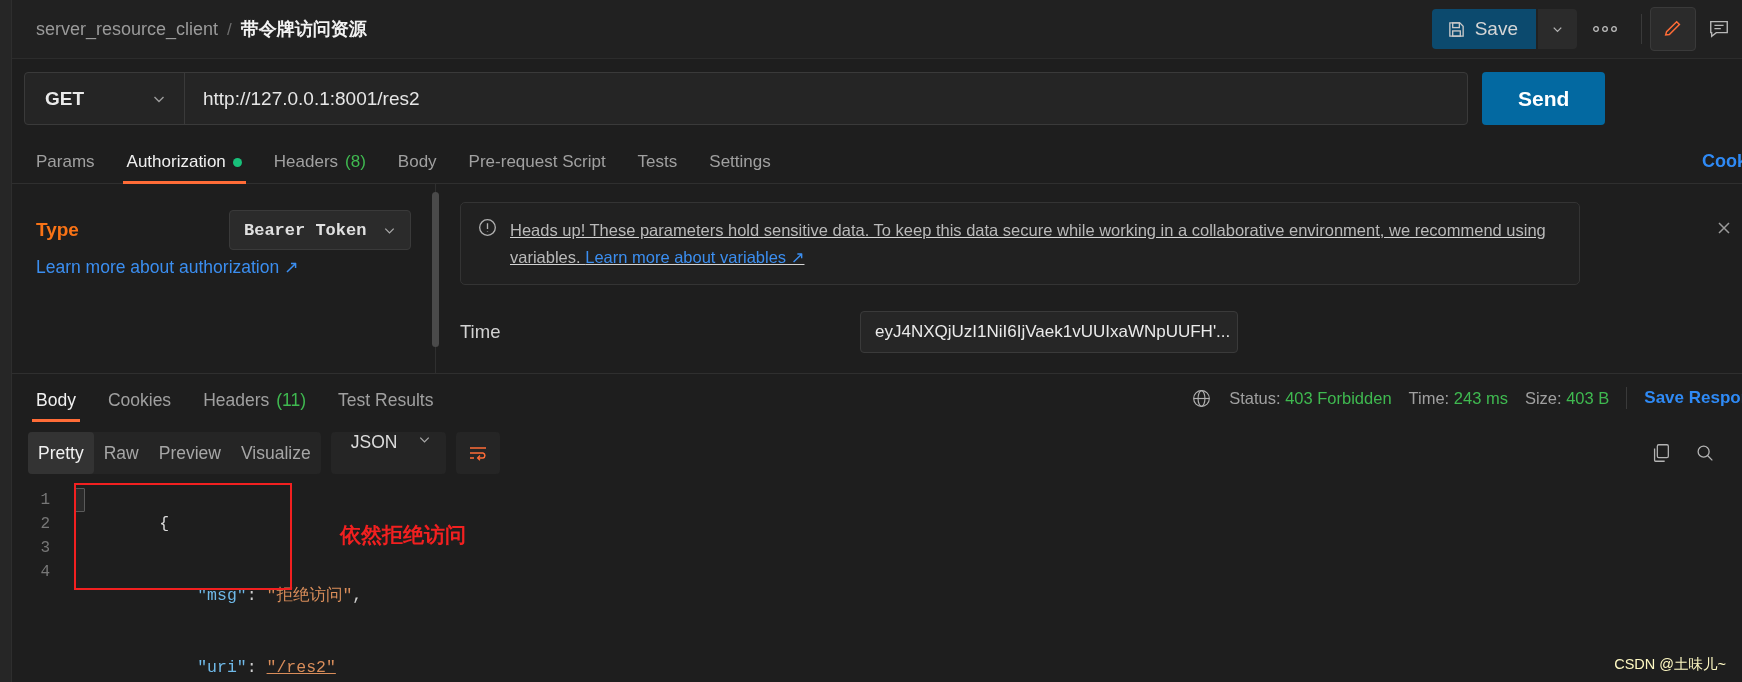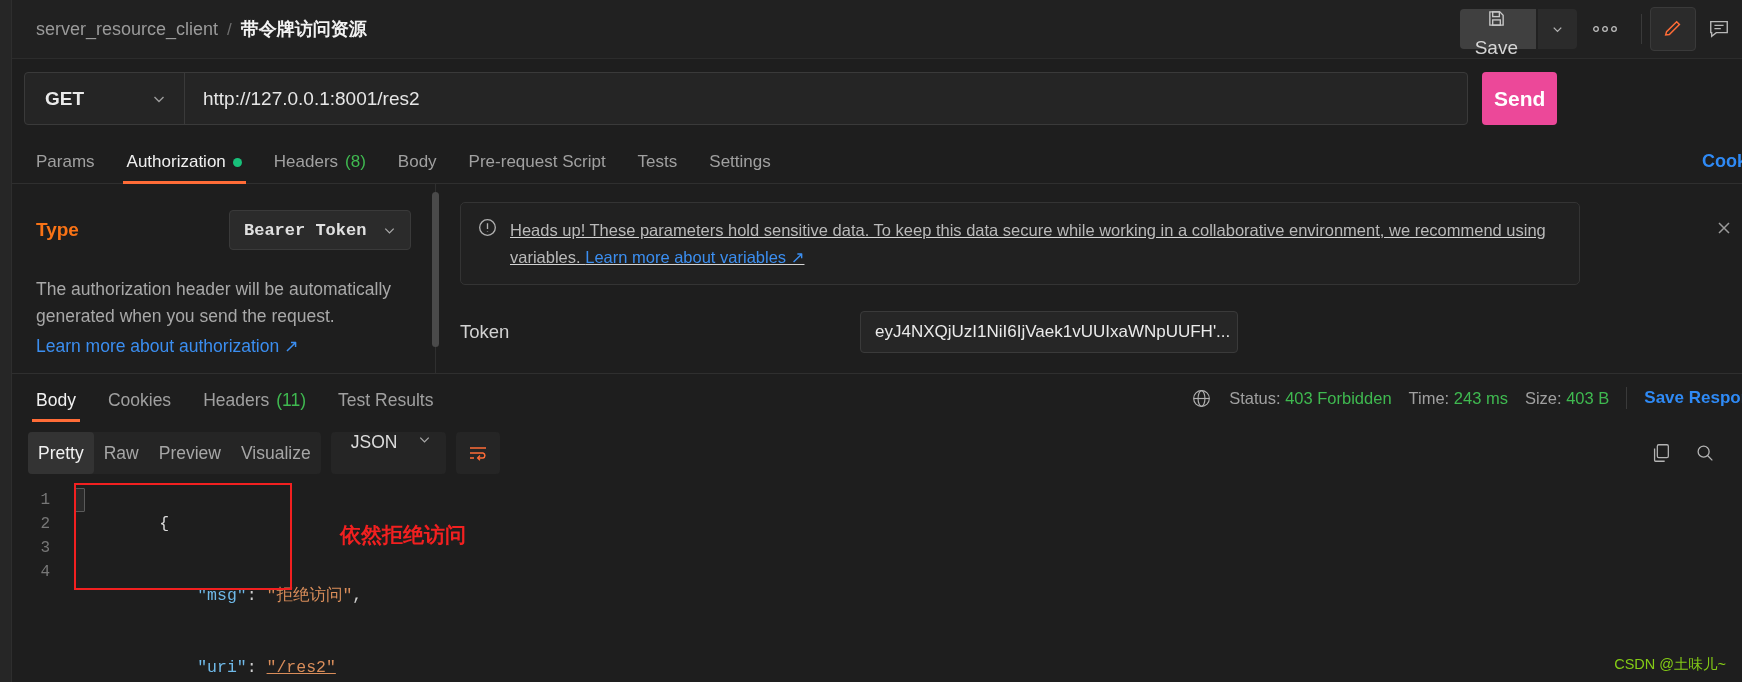--- a/index.html
+++ b/index.html
@@ -25,22 +25,22 @@
   }
   .breadcrumb { display: flex; align-items: baseline; gap: 9px; margin-left: 24px; }
   .bc-coll { color: #9a9a9a; font-size: 18px; }
   .bc-sep { color: #6e6e6e; font-size: 17px; }
   .bc-name { color: #f2f2f2; font-size: 18px; font-weight: bold; }
 
   .top-right { margin-left: auto; display: flex; align-items: center; height: 100%; }
   .save-group { display: flex; align-items: center; }
   .save-btn {
     display: flex; align-items: center; gap: 9px;
-    background: #404040; border-radius: 4px 0 0 4px;
-    height: 40px; padding: 0 18px 0 15px; cursor: pointer; flex-direction: column;
+    background: #0c4a6e; border-radius: 4px 0 0 4px;
+    height: 40px; padding: 0 18px 0 15px; cursor: pointer;
   }
   .save-btn .lbl { color: #d6d6d6; font-size: 19px; }
   .save-caret {
     background: #2b2b2b; border-radius: 0 4px 4px 0; height: 40px; width: 39px;
     margin-left: 2px; display: flex; align-items: center; justify-content: center;
     cursor: pointer;
   }
   .dots-btn {
     width: 56px; height: 40px; display: flex; align-items: center; justify-content: center;
     cursor: pointer; letter-spacing: 2px; color: #bdbdbd; font-size: 13px;
@@ -65,22 +65,22 @@
   .method {
     width: 160px; display: flex; align-items: center; justify-content: space-between;
     padding: 0 17px 0 20px; border-right: 1px solid #3a3a3a; cursor: pointer;
   }
   .method .m-lbl { color: #eaeaea; font-size: 19px; font-weight: bold; }
   .url-input {
     flex: 1; display: flex; align-items: center; padding-left: 18px;
     color: #e6e6e6; font-size: 19px;
   }
   .send-btn {
-    margin-left: 14px; background: #ec4899; border-radius: 4px;
-    height: 53px; padding: 0 12px; display: flex; align-items: center;
+    margin-left: 14px; background: #0369a1; border-radius: 4px;
+    height: 53px; padding: 0 36px; display: flex; align-items: center;
     color: #fff; font-size: 21px; font-weight: bold; cursor: pointer;
   }
 
   
   .req-tabs {
     position: absolute; left: 12px; top: 138px; right: 0; height: 46px;
     display: flex; align-items: flex-end; border-bottom: 1px solid #2f2f2f;
   }
   .rtab {
     display: flex; align-items: center; gap: 7px;
@@ -201,21 +201,21 @@
   .redbox {
     position: absolute; left: 74px; top: 483px; width: 218px; height: 107px;
     border: 2px solid #f22020; pointer-events: none;
   }
   .annot {
     position: absolute; left: 340px; top: 521px;
     color: #f22020; font-size: 21px; font-weight: bold;
   }
   .watermark {
     position: absolute; right: 16px; bottom: 8px;
-    color: #84cc16; font-size: 14.5px;
+    color: #fef9c3; font-size: 14.5px;
   }
   .nbsvg { display: block; }
 </style>
 </head>
 <body>
 
 <div class="left-rail"></div>
 
 <div class="topbar">
   <div class="breadcrumb">
@@ -323,21 +323,20 @@
       <span class="type-lbl">Type</span>
       <div class="type-select">
         <span class="t-lbl">Bearer Token</span>
         <span>
           <svg class="nbsvg" width="15" height="15" viewBox="0 0 16 16" fill="none" stroke="#a8a8a8" stroke-width="1.4">
             <path d="M3.5 6l4.5 4.5L12.5 6"></path>
           </svg>
         </span>
       </div>
     </div>
-    <div class="auth-desc">The authorization header will be automatically generated when you send the request.</div>
     <div class="auth-link">Learn more about authorization ↗</div>
     <div class="scroll-thumb"></div>
   </div>
 
   <div class="auth-right">
     <div class="warn">
       <span>
         <svg class="nbsvg" width="21" height="21" viewBox="0 0 22 22" fill="none" stroke="#b0b0b0" stroke-width="1.4">
           <circle cx="11" cy="11" r="8.2"></circle>
             <path d="M11 6.5v6M11 15.2v.6"></path>
@@ -347,21 +346,21 @@
         <span>Heads up! These parameters hold sensitive data. To keep this data secure while working in a collaborative environment, we recommend using variables. </span><span class="warn-link">Learn more about variables ↗</span>
       </div>
     </div>
     <div class="warn-close">
       <svg class="nbsvg" width="20" height="20" viewBox="0 0 20 20" fill="none" stroke="#9a9a9a" stroke-width="1.5">
         <path d="M5 5l10 10M15 5L5 15"></path>
       </svg>
     </div>
 
     <div class="token-row">
-      <span class="token-lbl">Token</span>
+      <span class="token-lbl">Time</span>
       <div class="token-field">eyJ4NXQjUzI1NiI6IjVaek1vUUIxaWNpUUFH'...</div>
     </div>
   </div>
 </div>
 
 <div class="resp-tabs">
   <div class="rtab active">
     <span>Body</span>
   </div>
   <div class="rtab">

